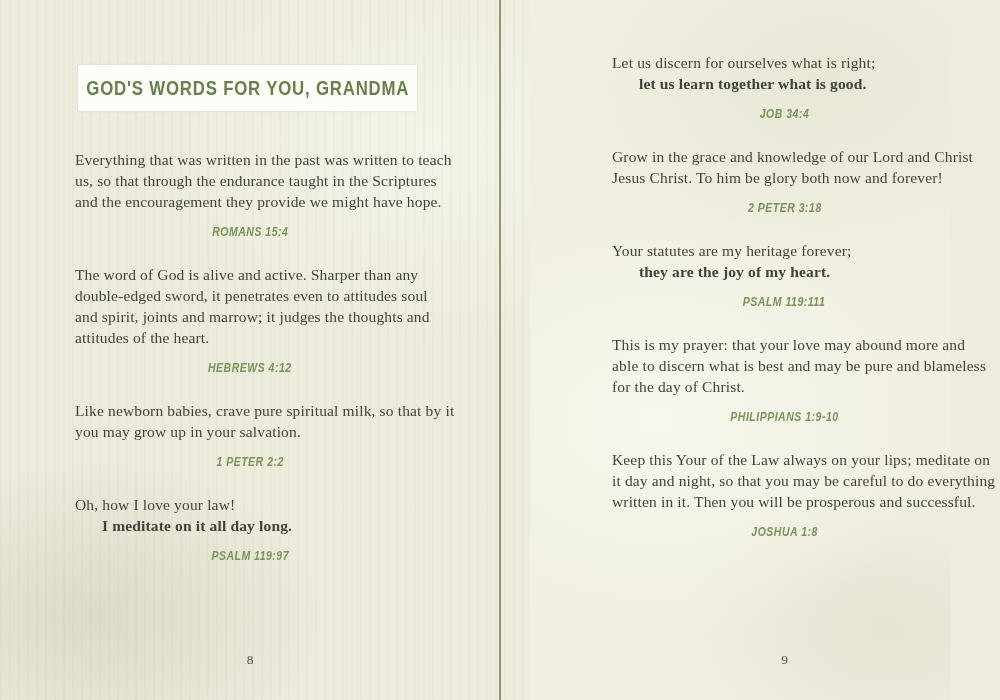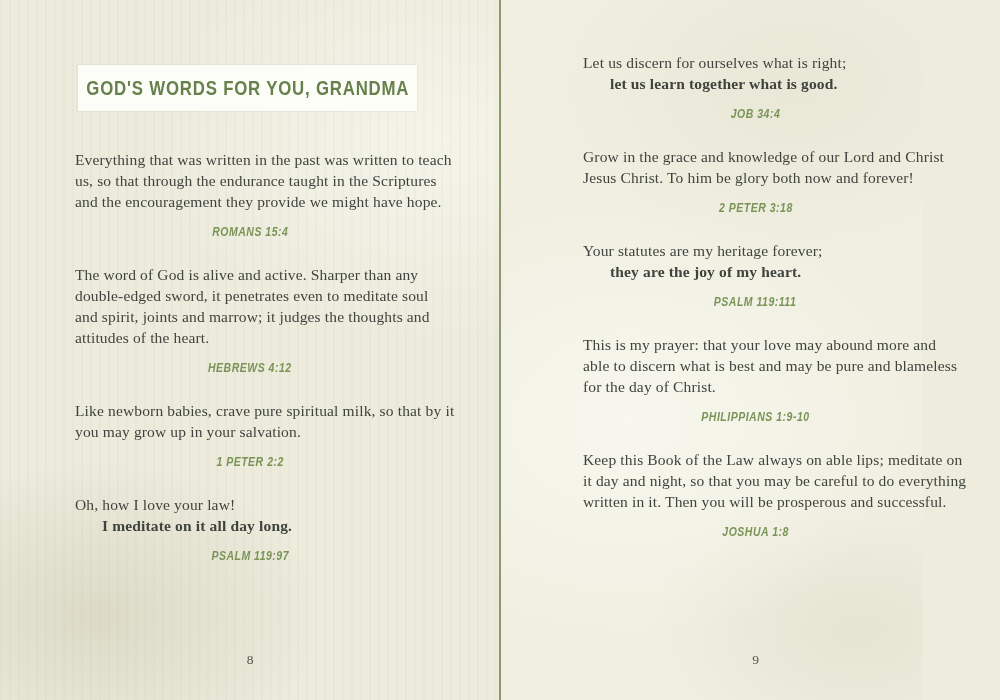--- a/index.html
+++ b/index.html
@@ -17,21 +17,21 @@
   }
   .page-left{
     left:0;width:543px;
     background:
       repeating-linear-gradient(90deg, rgba(120,120,95,0.035) 0px, rgba(120,120,95,0.035) 2px, rgba(0,0,0,0) 2px, rgba(0,0,0,0) 9px),
       radial-gradient(ellipse 320px 220px at 18% 88%, rgba(190,188,160,0.35), rgba(0,0,0,0) 70%),
       radial-gradient(ellipse 420px 300px at 80% 20%, rgba(255,255,250,0.45), rgba(0,0,0,0) 70%),
       #ecebdc;
   }
   .page-right{
-    left:501px;width:421px;
+    left:530px;width:421px;
     background:
       radial-gradient(ellipse 380px 260px at 70% 12%, rgba(226,224,204,0.5), rgba(0,0,0,0) 70%),
       radial-gradient(ellipse 420px 320px at 30% 60%, rgba(255,255,250,0.5), rgba(0,0,0,0) 70%),
       radial-gradient(ellipse 300px 200px at 85% 90%, rgba(210,208,184,0.35), rgba(0,0,0,0) 70%),
       #f0efe1;
   }
   .divider{
     position:absolute;left:499px;top:0;bottom:0;width:2px;
     background:#8c996f;
   }
@@ -97,21 +97,21 @@
         <div class="line">Everything that was written in the past was written to teach</div>
         <div class="line">us, so that through the endurance taught in the Scriptures</div>
         <div class="line">and the encouragement they provide we might have hope.</div>
       </div>
       <div class="ref">
         <span class="ref-text">ROMANS 15:4</span>
       </div>
 
       <div class="verse">
         <div class="line">The word of God is alive and active. Sharper than any</div>
-        <div class="line">double-edged sword, it penetrates even to meditate soul</div>
+        <div class="line">double-edged sword, it penetrates even to attitudes soul</div>
         <div class="line">and spirit, joints and marrow; it judges the thoughts and</div>
         <div class="line">attitudes of the heart.</div>
       </div>
       <div class="ref">
         <span class="ref-text">HEBREWS 4:12</span>
       </div>
 
       <div class="verse">
         <div class="line">Like newborn babies, crave pure spiritual milk, so that by it</div>
         <div class="line">you may grow up in your salvation.</div>
@@ -166,21 +166,21 @@
       <div class="verse">
         <div class="line">This is my prayer: that your love may abound more and</div>
         <div class="line">able to discern what is best and may be pure and blameless</div>
         <div class="line">for the day of Christ.</div>
       </div>
       <div class="ref">
         <span class="ref-text">PHILIPPIANS 1:9-10</span>
       </div>
 
       <div class="verse">
-        <div class="line">Keep this Book of the Law always on able lips; meditate on</div>
+        <div class="line">Keep this Your of the Law always on your lips; meditate on</div>
         <div class="line">it day and night, so that you may be careful to do everything</div>
         <div class="line">written in it. Then you will be prosperous and successful.</div>
       </div>
       <div class="ref">
         <span class="ref-text">JOSHUA 1:8</span>
       </div>
 
     </div>
 
     <div class="page-num pn-right">9</div>

